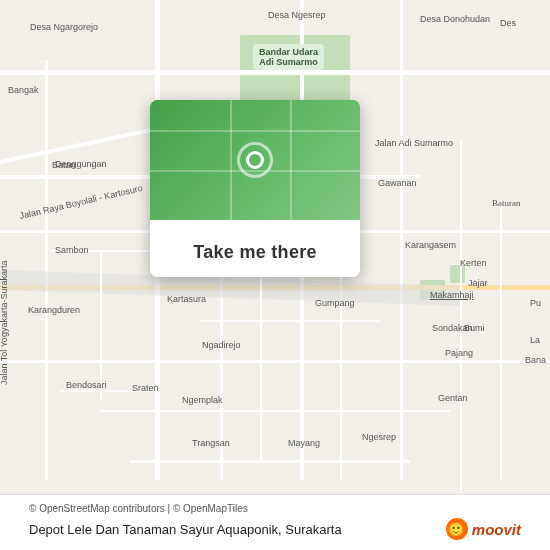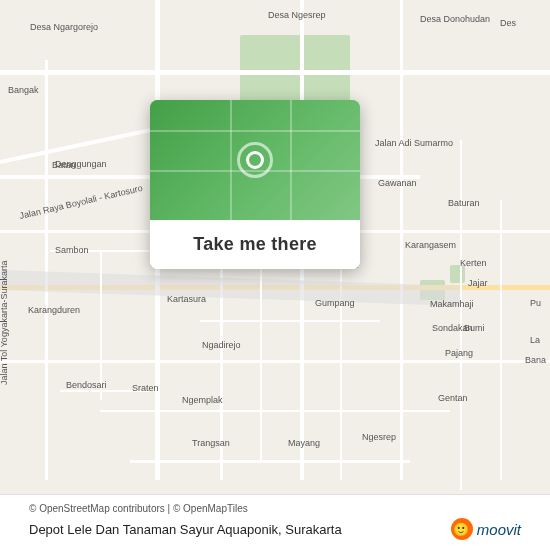--- a/index.html
+++ b/index.html
@@ -91,20 +91,21 @@
       border: 3px solid white;
       background: transparent;
     }
 
     .popup-button-section {
       padding: 14px 20px;
       display: flex;
       align-items: center;
       justify-content: center;
       background: white;
+      margin-top: 8px;
     }
 
     .take-me-there-btn {
       font-size: 18px;
       font-weight: 600;
       color: #333;
       background: none;
       border: none;
       cursor: pointer;
       letter-spacing: 0.3px;
@@ -152,22 +153,22 @@
       background: #ff6b00;
       border-radius: 50%;
       display: flex;
       align-items: center;
       justify-content: center;
       font-size: 13px;
     }
 
     .moovit-text {
       font-size: 15px;
-      font-weight: 400;
-      color: #0c4a6e;
+      font-weight: 700;
+      color: #c2410c;
       font-style: italic;
     }
 
     
     .road-h {
       position: absolute;
       height: 4px;
       background: #fff;
     }
     .road-h-thin {
@@ -232,42 +233,45 @@
     <div style="position:absolute;left:0;top:290px;width:20px;height:460px;background:#ddd;transform:rotate(-88deg);transform-origin:left top;opacity:0.6;"></div>
 
     <div class="road-h-thin" style="left:50px;top:250px;width:120px;"></div>
     <div class="road-h-thin" style="left:200px;top:320px;width:180px;"></div>
     <div class="road-h-thin" style="left:60px;top:390px;width:90px;"></div>
     <div class="road-v-thin" style="left:100px;top:250px;width:2px;height:150px;"></div>
     <div class="road-v-thin" style="left:260px;top:200px;width:2px;height:260px;"></div>
     <div class="road-v-thin" style="left:460px;top:140px;width:2px;height:350px;"></div>
     <div class="road-v-thin" style="left:500px;top:200px;width:2px;height:280px;"></div>
 
+    <div class="airport-box" style="left:253px;top:44px;">
+      <span style="font-size:9px;color:#3a5a3a;font-weight:600;display:block;text-align:center;">Bandar Udara<br>Adi Sumarmo</span>
+    </div>
 
     <span class="place-label small" style="left:30px;top:22px;">Desa Ngargorejo</span>
     <span class="place-label small" style="left:268px;top:10px;">Desa Ngesrep</span>
     <span class="place-label small" style="left:420px;top:14px;">Desa Donohudan</span>
     <span class="place-label small" style="left:500px;top:18px;">Des</span>
     <span class="place-label small" style="left:8px;top:85px;">Bangak</span>
     <span class="place-label small" style="left:55px;top:115px;margin-top:44px;">Denggungan</span>
     <span class="place-label small" style="left:192px;top:115px;">Bolon</span>
     <span class="place-label small" style="left:52px;top:160px;">Batan</span>
     <span class="place-label small" style="left:375px;top:138px;">Jalan Adi Sumarmo</span>
     <span class="place-label small" style="left:378px;top:178px;">Gawanan</span>
-    <span class="place-label small" style="left:448px;top:198px;">Baturan</span>
+    <span class="place-label small" style="left:492px;top:198px;font-family:Liberation Serif, serif;">Baturan</span>
     <span class="place-label small" style="left:55px;top:245px;">Sambon</span>
     <span class="place-label small" style="left:185px;top:250px;">Pucangan</span>
     <span class="place-label small" style="left:405px;top:240px;">Karangasem</span>
     <span class="place-label small" style="left:460px;top:258px;">Kerten</span>
     <span class="place-label small" style="left:325px;top:260px;">Pabelan</span>
     <span class="place-label small" style="left:468px;top:278px;">Jajar</span>
     <span class="place-label small" style="left:167px;top:294px;">Kartasura</span>
     <span class="place-label small" style="left:28px;top:305px;">Karangduren</span>
     <span class="place-label small" style="left:315px;top:298px;">Gumpang</span>
-    <span class="place-label small" style="left:430px;top:299px;">Makamhaji</span>
+    <span class="place-label small" style="left:430px;top:290px;text-decoration:underline;">Makamhaji</span>
     <span class="place-label small" style="left:202px;top:340px;">Ngadirejo</span>
     <span class="place-label small" style="left:432px;top:323px;">Sondakan</span>
     <span class="place-label small" style="left:464px;top:323px;">Bumi</span>
     <span class="place-label small" style="left:445px;top:348px;">Pajang</span>
     <span class="place-label small" style="left:32px;top:380px;padding-left:34px;">Bendosari</span>
     <span class="place-label small" style="left:132px;top:383px;">Sraten</span>
     <span class="place-label small" style="left:182px;top:395px;">Ngemplak</span>
     <span class="place-label small" style="left:438px;top:393px;">Gentan</span>
     <span class="place-label small" style="left:192px;top:438px;">Trangsan</span>
     <span class="place-label small" style="left:288px;top:438px;">Mayang</span>

